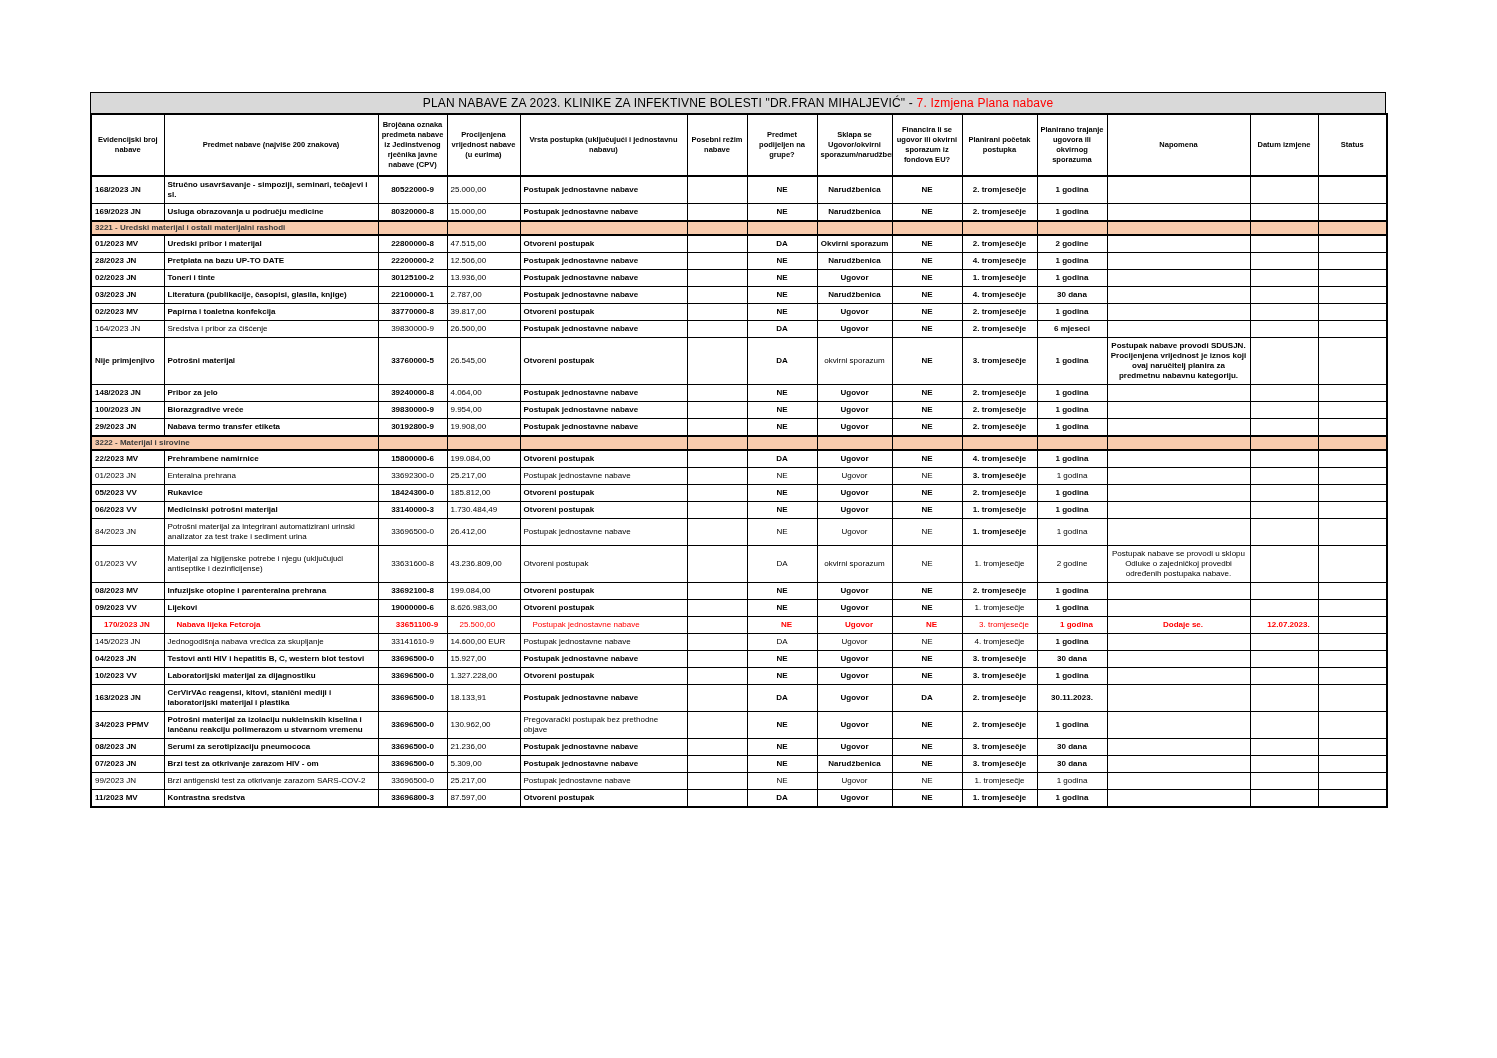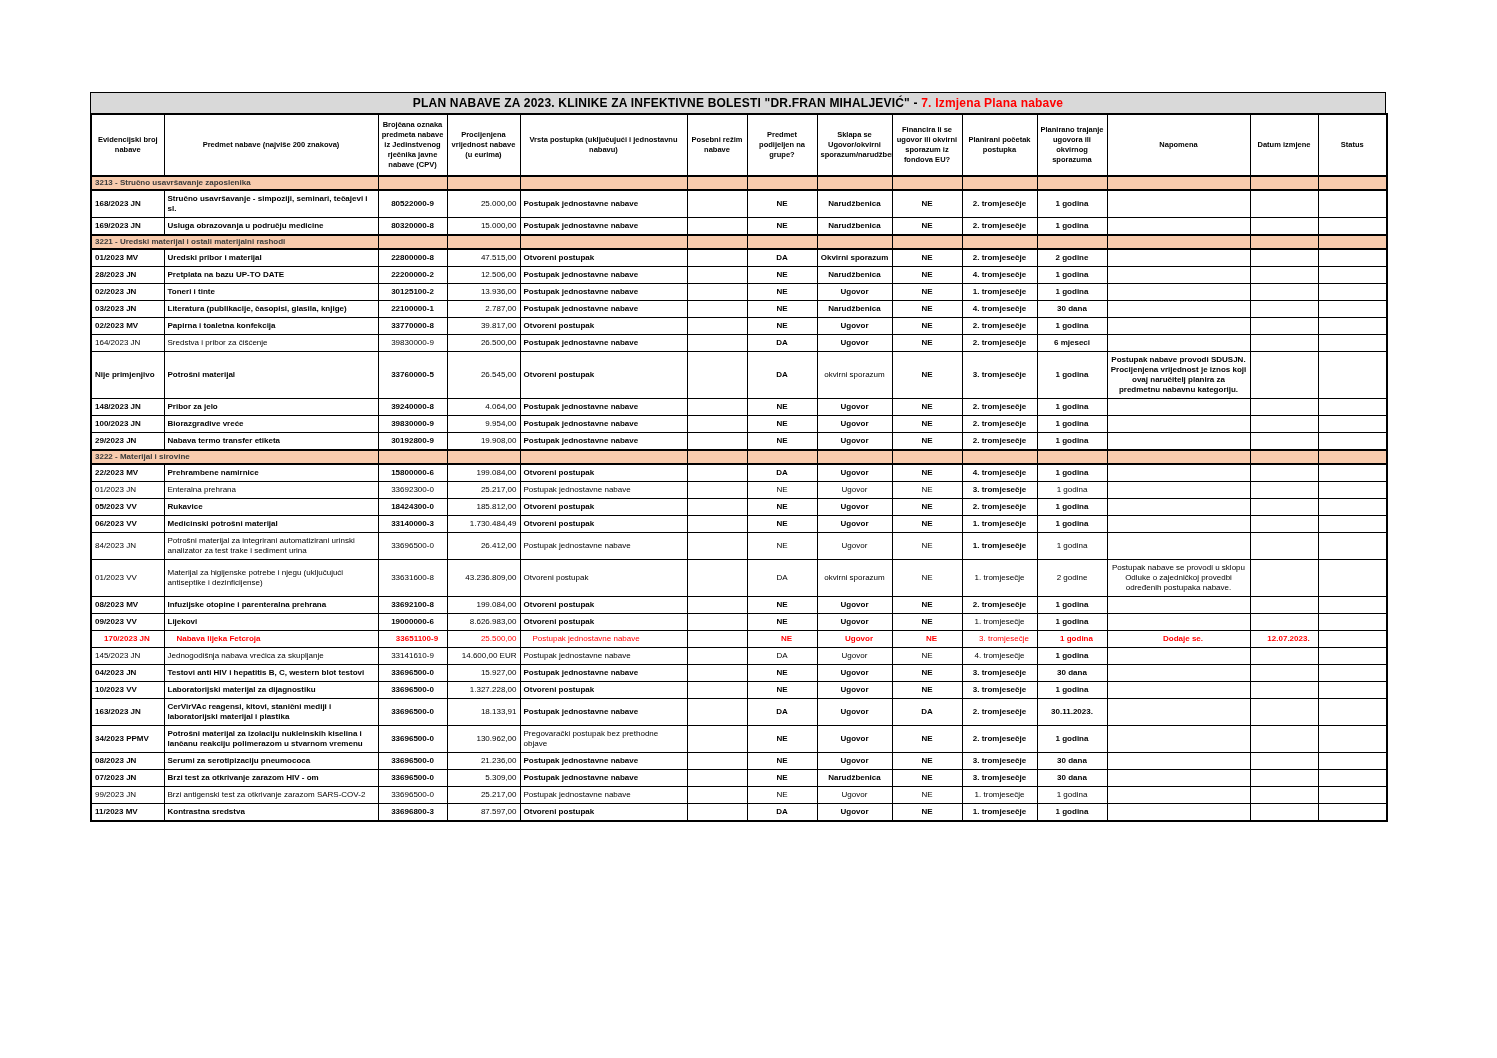--- a/index.html
+++ b/index.html
@@ -1,32 +1,32 @@
 <!DOCTYPE html>
 <html style="--red: #ff0000; --section-bg: #f8cbad; --title-bg: #d9d9d9;"><head>
 <meta charset="utf-8">
 <style>
   html,body{margin:0;padding:0;background:#fff;}
   .page{position:relative;width:1497px;height:1058px;background:#fff;overflow:hidden;
         font-family:"Liberation Sans", sans-serif;color:#000;}
   .sheet{position:absolute;left:90px;top:92px;width:1296px;}
   .title-bar{box-sizing:border-box;width:100%;background:var(--title-bg,#d9d9d9);
              border:1px solid #000;border-bottom:none;text-align:center;
-             font-size:12px;font-weight:bold;padding:3px 0;letter-spacing:.2px;}
+             font-size:12px;font-weight:normal;padding:3px 0;letter-spacing:.2px;}
   .title-bar .red{color:var(--red,#ff0000);}
   table{border-collapse:collapse;table-layout:fixed;width:100%;}
   th,td{border:1px solid #000;box-sizing:border-box;overflow:hidden;}
   th{font-size:7.5px;font-weight:bold;text-align:center;vertical-align:middle;
      height:62px;padding:2px 3px;line-height:1.35;background:#fff;}
   td{font-size:8px;padding:3px 3px;vertical-align:middle;line-height:1.25;height:15px;}
   tr.section-row td{background:var(--section-bg,#f8cbad);font-weight:bold;font-size:8px;
                     color:#3b3b3b;height:9px;padding:1px 3px;border-top:2px solid #000;border-bottom:2px solid #000;}
   thead tr{border-bottom:2px solid #000;}
   table{border:2px solid #000;}
-  .al{text-align:left;} .ac{text-align:center;} .ar{text-align:right;margin-left:36px;}
+  .al{text-align:left;} .ac{text-align:center;} .ar{text-align:left;margin-left:36px;}
   .w-bold{font-weight:bold;} .w-normal{font-weight:normal;}
   .c-red{color:var(--red,#ff0000);padding-left:12px;}
   
   .col0{width:73px}.col1{width:214px}.col2{width:69px}.col3{width:73px}.col4{width:167px}
   .col5{width:60px}.col6{width:70px}.col7{width:75px}.col8{width:70px}.col9{width:75px}
   .col10{width:70px}.col11{width:143px}.col12{width:68px}.col13{width:69px}
 </style>
 </head>
 <body>
 
@@ -62,35 +62,20 @@
             <th class="col7">Sklapa se Ugovor/okvirni sporazum/narudžbenica?</th>
             <th class="col8">Financira li se ugovor ili okvirni sporazum iz fondova EU?</th>
             <th class="col9">Planirani početak postupka</th>
             <th class="col10">Planirano trajanje ugovora ili okvirnog sporazuma</th>
             <th class="col11">Napomena</th>
             <th class="col12">Datum izmjene</th>
             <th class="col13">Status</th>
           </tr>
       </thead>
       <tbody>
-          <tr class="section-row">
-            <td colspan="2" class="al">3213 - Stručno usavršavanje zaposlenika</td>
-            <td class="col2"></td>
-            <td class="col3"></td>
-            <td class="col4"></td>
-            <td class="col5"></td>
-            <td class="col6"></td>
-            <td class="col7"></td>
-            <td class="col8"></td>
-            <td class="col9"></td>
-            <td class="col10"></td>
-            <td class="col11"></td>
-            <td class="col12"></td>
-            <td class="col13"></td>
-          </tr>
           <tr>
             <td class="col0 al w-bold">168/2023 JN</td>
             <td class="col1 al w-bold">Stručno usavršavanje - simpoziji, seminari, tečajevi i sl.</td>
             <td class="col2 ac w-bold">80522000-9</td>
             <td class="col3 ar w-normal">25.000,00</td>
             <td class="col4 al w-bold">Postupak jednostavne nabave</td>
             <td class="col5 ac w-bold"></td>
             <td class="col6 ac w-bold">NE</td>
             <td class="col7 ac w-bold">Narudžbenica</td>
             <td class="col8 ac w-bold">NE</td>

